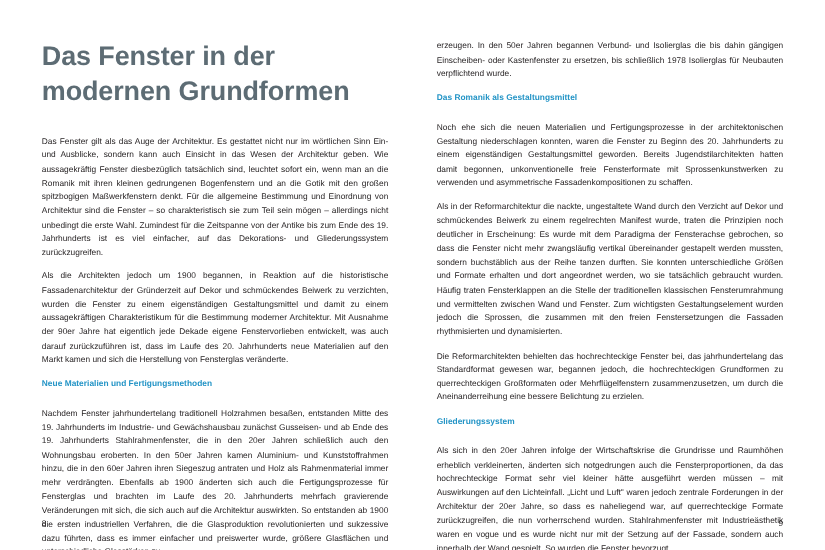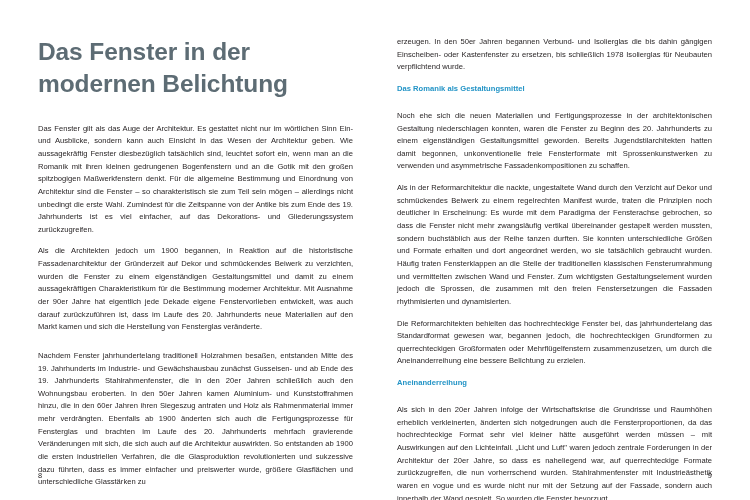--- a/index.html
+++ b/index.html
@@ -85,42 +85,43 @@
 </style>
 </head>
 <body>
 
 <div class="spread">
 
   <div class="page page-left">
 
     <h1 class="doc-title">
       <span class="title-line">Das Fenster in der</span>
-      <span class="title-line">modernen Belichtung</span>
+      <span class="title-line">modernen Grundformen</span>
     </h1>
 
     <p class="body-par">Das Fenster gilt als das Auge der Architektur. Es gestattet nicht nur im wörtlichen Sinn Ein- und Ausblicke, sondern kann auch Einsicht in das Wesen der Architektur geben. Wie aussagekräftig Fenster diesbezüglich tatsächlich sind, leuchtet sofort ein, wenn man an die Romanik mit ihren kleinen gedrungenen Bogenfenstern und an die Gotik mit den großen spitzbogigen Maßwerkfenstern denkt. Für die allgemeine Bestimmung und Einordnung von Architektur sind die Fenster – so charakteristisch sie zum Teil sein mögen – allerdings nicht unbedingt die erste Wahl. Zumindest für die Zeitspanne von der Antike bis zum Ende des 19. Jahrhunderts ist es viel einfacher, auf das Dekorations- und Gliederungssystem zurückzugreifen.</p>
 
     <p class="body-par">Als die Architekten jedoch um 1900 begannen, in Reaktion auf die historistische Fassadenarchitektur der Gründerzeit auf Dekor und schmückendes Beiwerk zu verzichten, wurden die Fenster zu einem eigenständigen Gestaltungsmittel und damit zu einem aussagekräftigen Charakteristikum für die Bestimmung moderner Architektur. Mit Ausnahme der 90er Jahre hat eigentlich jede Dekade eigene Fenstervorlieben entwickelt, was auch darauf zurückzuführen ist, dass im Laufe des 20. Jahrhunderts neue Materialien auf den Markt kamen und sich die Herstellung von Fensterglas veränderte.</p>
 
+    <h2 class="subhead">Neue Materialien und Fertigungsmethoden</h2>
     <p class="body-par after-head tight">Nachdem Fenster jahrhundertelang traditionell Holzrahmen besaßen, entstanden Mitte des 19. Jahrhunderts im Industrie- und Gewächshausbau zunächst Gusseisen- und ab Ende des 19. Jahrhunderts Stahlrahmenfenster, die in den 20er Jahren schließlich auch den Wohnungsbau eroberten. In den 50er Jahren kamen Aluminium- und Kunststoffrahmen hinzu, die in den 60er Jahren ihren Siegeszug antraten und Holz als Rahmenmaterial immer mehr verdrängten. Ebenfalls ab 1900 änderten sich auch die Fertigungsprozesse für Fensterglas und brachten im Laufe des 20. Jahrhunderts mehrfach gravierende Veränderungen mit sich, die sich auch auf die Architektur auswirkten. So entstanden ab 1900 die ersten industriellen Verfahren, die die Glasproduktion revolutionierten und sukzessive dazu führten, dass es immer einfacher und preiswerter wurde, größere Glasflächen und unterschiedliche Glasstärken zu</p>
 
     <span class="folio folio-left">8</span>
   </div>
 
   <div class="page page-right">
 
     <p class="body-par">erzeugen. In den 50er Jahren begannen Verbund- und Isolierglas die bis dahin gängigen Einscheiben- oder Kastenfenster zu ersetzen, bis schließlich 1978 Isolierglas für Neubauten verpflichtend wurde.</p>
 
     <h2 class="subhead">Das Romanik als Gestaltungsmittel</h2>
     <p class="body-par after-head">Noch ehe sich die neuen Materialien und Fertigungsprozesse in der architektonischen Gestaltung niederschlagen konnten, waren die Fenster zu Beginn des 20. Jahrhunderts zu einem eigenständigen Gestaltungsmittel geworden. Bereits Jugendstilarchitekten hatten damit begonnen, unkonventionelle freie Fensterformate mit Sprossenkunstwerken zu verwenden und asymmetrische Fassadenkompositionen zu schaffen.</p>
 
     <p class="body-par">Als in der Reformarchitektur die nackte, ungestaltete Wand durch den Verzicht auf Dekor und schmückendes Beiwerk zu einem regelrechten Manifest wurde, traten die Prinzipien noch deutlicher in Erscheinung: Es wurde mit dem Paradigma der Fensterachse gebrochen, so dass die Fenster nicht mehr zwangsläufig vertikal übereinander gestapelt werden mussten, sondern buchstäblich aus der Reihe tanzen durften. Sie konnten unterschiedliche Größen und Formate erhalten und dort angeordnet werden, wo sie tatsächlich gebraucht wurden. Häufig traten Fensterklappen an die Stelle der traditionellen klassischen Fensterumrahmung und vermittelten zwischen Wand und Fenster. Zum wichtigsten Gestaltungselement wurden jedoch die Sprossen, die zusammen mit den freien Fenstersetzungen die Fassaden rhythmisierten und dynamisierten.</p>
 
     <p class="body-par">Die Reformarchitekten behielten das hochrechteckige Fenster bei, das jahrhundertelang das Standardformat gewesen war, begannen jedoch, die hochrechteckigen Grundformen zu querrechteckigen Großformaten oder Mehrflügelfenstern zusammenzusetzen, um durch die Aneinanderreihung eine bessere Belichtung zu erzielen.</p>
 
-    <h2 class="subhead">Aneinanderreihung</h2>
+    <h2 class="subhead">Gliederungssystem</h2>
     <p class="body-par after-head tight">Als sich in den 20er Jahren infolge der Wirtschaftskrise die Grundrisse und Raumhöhen erheblich verkleinerten, änderten sich notgedrungen auch die Fensterproportionen, da das hochrechteckige Format sehr viel kleiner hätte ausgeführt werden müssen – mit Auswirkungen auf den Lichteinfall. „Licht und Luft" waren jedoch zentrale Forderungen in der Architektur der 20er Jahre, so dass es naheliegend war, auf querrechteckige Formate zurückzugreifen, die nun vorherrschend wurden. Stahlrahmenfenster mit Industrieästhetik waren en vogue und es wurde nicht nur mit der Setzung auf der Fassade, sondern auch innerhalb der Wand gespielt. So wurden die Fenster bevorzugt</p>
 
     <span class="folio folio-right">9</span>
   </div>
 
 </div>
 
 </body></html>

